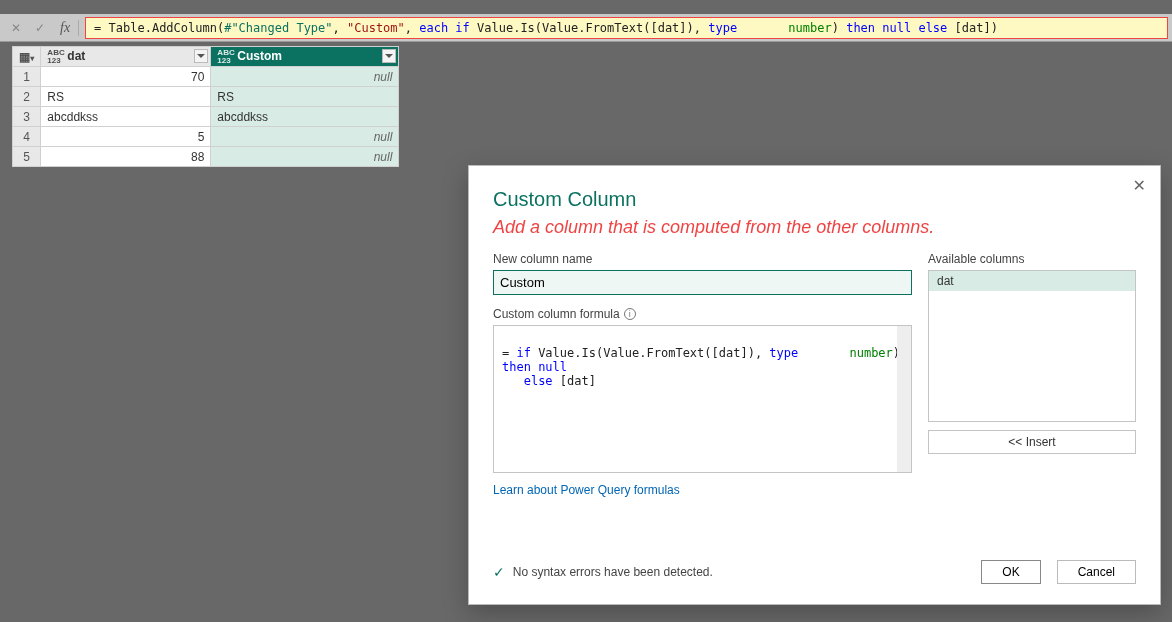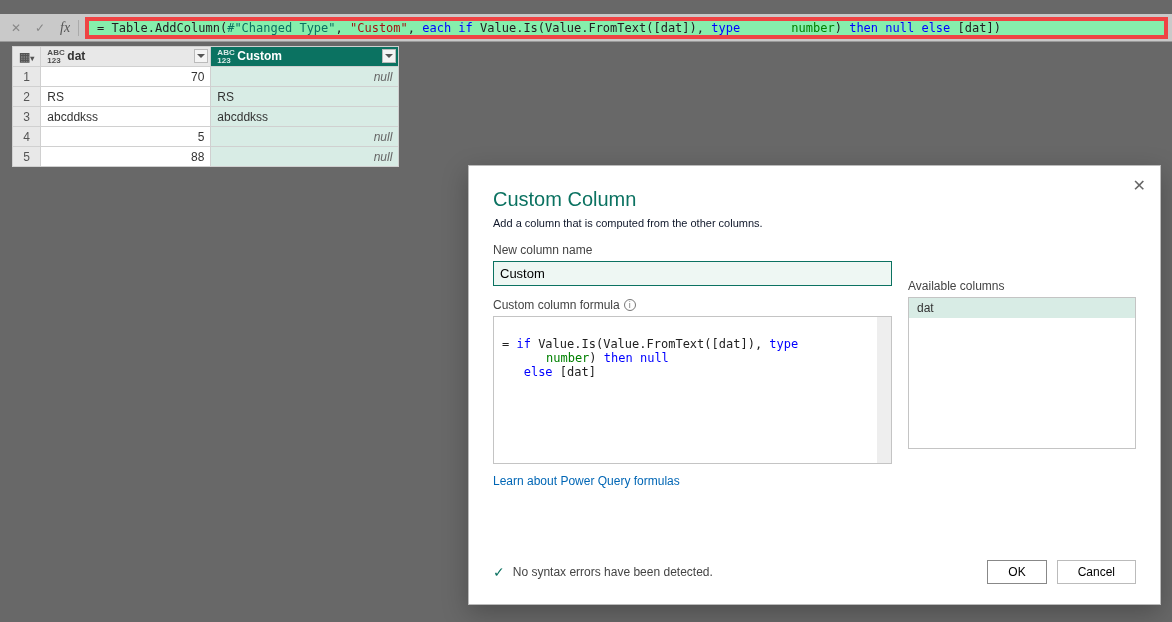--- a/index.html
+++ b/index.html
@@ -36,22 +36,22 @@
     font-style: italic;
     font-family: "Times New Roman", serif;
     color: #555;
     font-size: 14px;
     padding: 0 8px;
     border-right: 1px solid #aaa;
     margin-right: 6px;
   }
   .formula-input {
     flex: 1;
-    background: #86efac;
-    border: 4px solid #ef4444;
+    background: #fef9c3;
+    border: 1px solid #ef4444;
     height: 22px;
     padding: 0 8px;
     font-family: Consolas, monospace;
     font-size: 12px;
     display: flex;
     align-items: center;
     white-space: pre;
   }
   .t-black { color: #222; }
   .t-teal  { color: #0b7261; }
@@ -152,30 +152,31 @@
     color: #666;
     cursor: pointer;
   }
   .dlg-title {
     font-size: 20px;
     font-weight: 400;
     color: #0b7261;
     margin: 4px 0 6px 0;
   }
   .dlg-sub {
-    font-size: 11px;
-    color: #0f172a;
+    font-size: 18px;
+    color: #ef4444;
     margin-bottom: 14px;
+    font-style: italic;
   }
   .dlg-body {
     display: flex;
     gap: 16px;
   }
   .dlg-left { flex: 1; }
-  .dlg-right { width: 228px; margin-top: 36px; }
+  .dlg-right { width: 208px; }
   .fld-label {
     font-size: 12px;
     color: #444;
     margin-bottom: 4px;
     display: flex;
     align-items: center;
     gap: 4px;
   }
   .info-icon {
     width: 12px; height: 12px;
@@ -245,21 +246,21 @@
     display: flex;
     align-items: center;
     justify-content: space-between;
     padding-top: 20px;
   }
   .status {
     display: flex; align-items: center; gap: 8px;
     color: #444; font-size: 12px;
   }
   .status .chk { color: #0b7261; font-size: 14px; }
-  .btns { display: flex; gap: 10px; }
+  .btns { display: flex; gap: 16px; }
   .btn {
     border: 1px solid #bbb;
     background: #fff;
     padding: 4px 20px;
     font-size: 12px;
     cursor: pointer;
   }
   .btn.pri { border: 1.5px solid #888; }
 </style>
 </head>
@@ -338,20 +339,21 @@
         <div class="formula-scroll"></div>
       </div>
       <a class="link">Learn about Power Query formulas</a>
     </div>
 
     <div class="dlg-right">
       <div class="fld-label">Available columns</div>
       <div class="avail-list">
         <div class="avail-item">dat</div>
       </div>
+      <div class="insert-btn">&lt;&lt; Insert</div>
     </div>
   </div>
 
   <div class="dlg-footer">
     <div class="status">
       <span class="chk">✓</span>
       <span>No syntax errors have been detected.</span>
     </div>
     <div class="btns">
       <button class="btn pri">OK</button>

